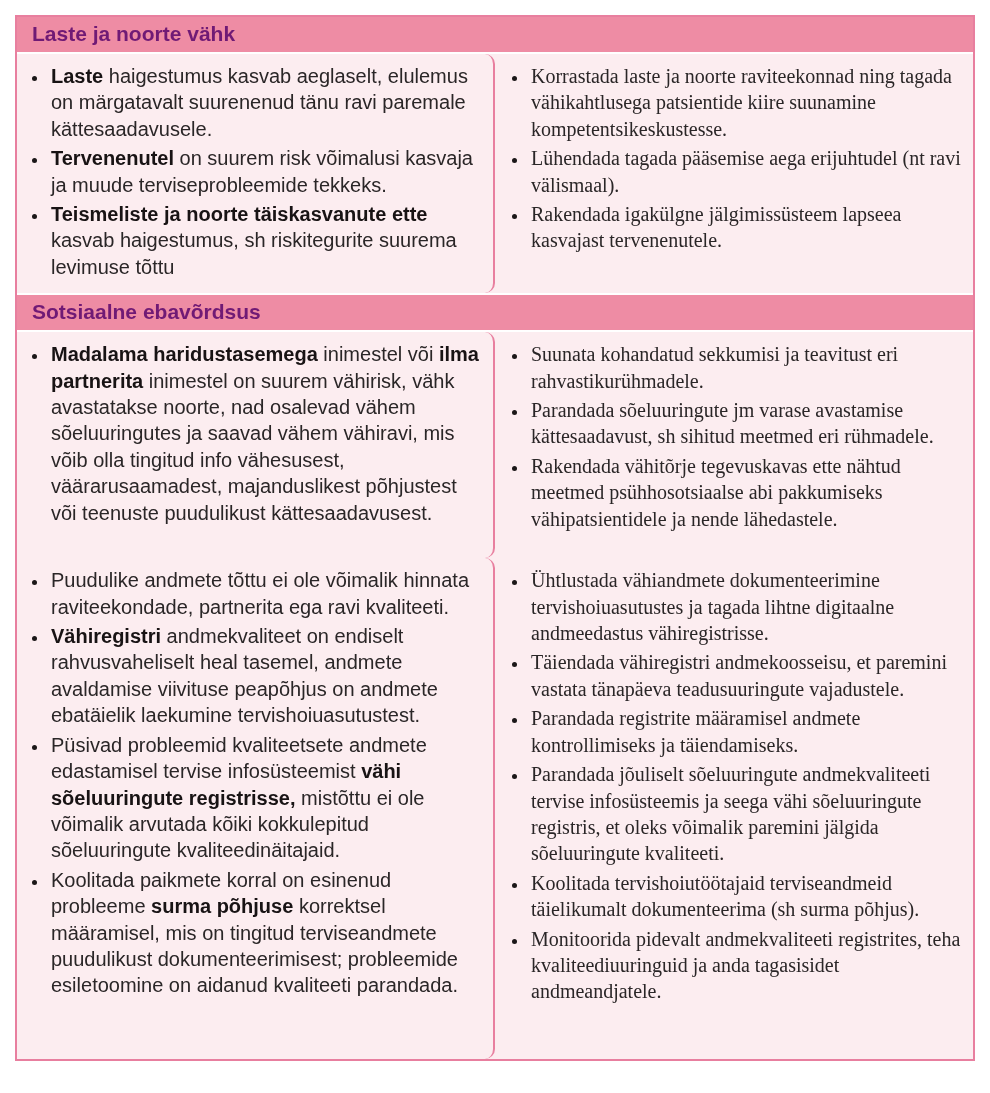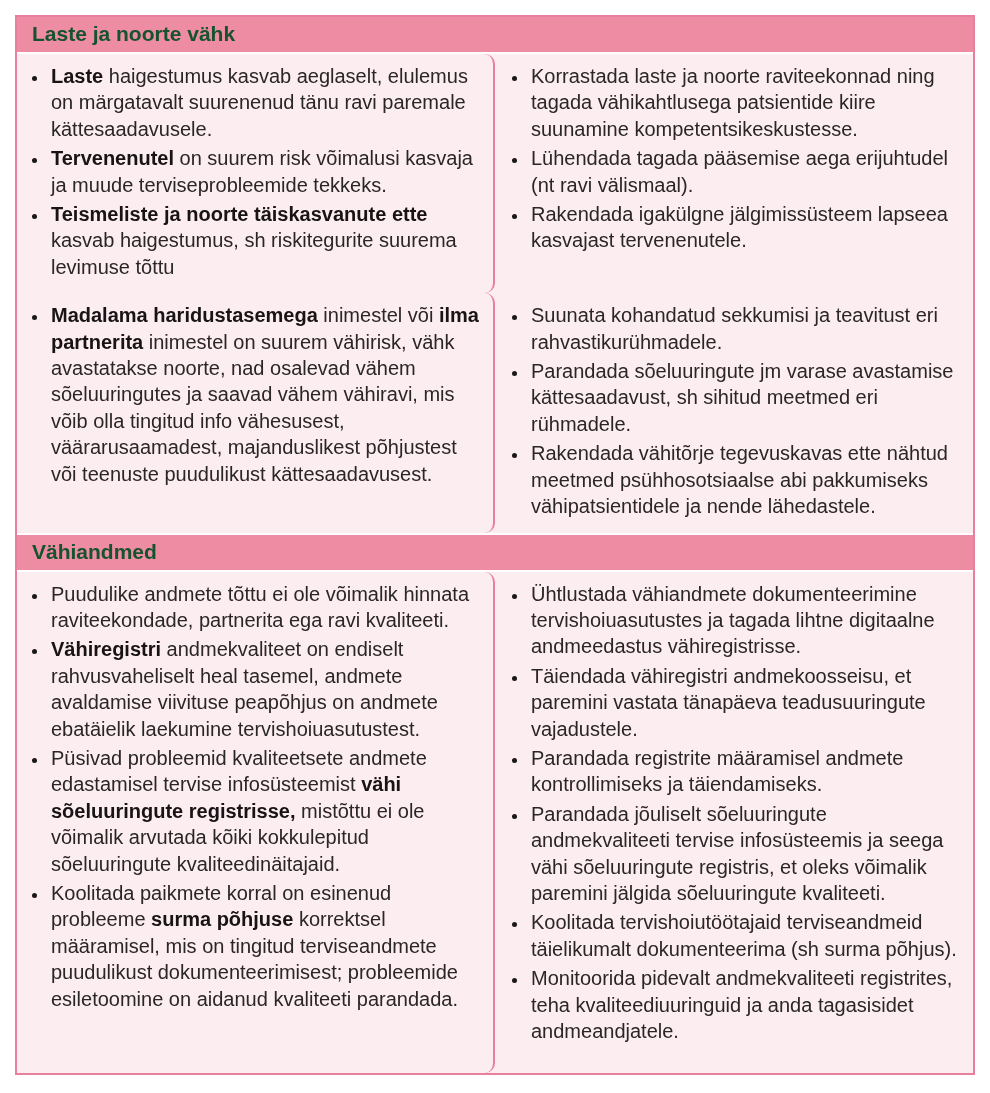--- a/index.html
+++ b/index.html
@@ -22,21 +22,21 @@
     border: 2px solid var(--border, #e87f9f);
     background: var(--body-bg, #fcedf0);
   }
   .sec { display: block; }
   .sec-header {
     background: var(--header-bg, #ee8ca4);
     padding: 4px 15px 5px 15px;
     font-size: 21px;
     line-height: 26px;
     font-weight: 700;
-    color: #14532d;
+    color: #701a75;
     border-bottom: 2px solid #ffffff;
   }
   .sec + .sec .sec-header {
     border-top: 2px solid #ffffff;
   }
   .sec-body {
     display: flex;
     align-items: stretch;
     background: var(--body-bg, #fcedf0);
   }
@@ -47,20 +47,21 @@
     flex: 1 1 50%;
     padding: 9px 10px 10px 6px;
     box-sizing: border-box;
     border-radius: 10px;
   }
   .cell-left {
     border-right: 2px solid var(--border, #e87f9f);
   }
   .cell-right {
     padding-left: 8px;
+    font-family: Liberation Serif, serif;
   }
   .cell ul {
     margin: 0;
     padding: 0 0 0 26px;
     list-style: disc;
   }
   .cell li {
     font-size: 20px;
     line-height: 26.4px;
     margin: 0 0 3px 0;
@@ -97,40 +98,40 @@
           <ul>
             <li><span>Korrastada laste ja noorte raviteekonnad ning tagada vähikahtlusega patsientide kiire suunamine kompetentsikeskustesse.</span></li>
             <li><span>Lühendada tagada pääsemise aega erijuhtudel (nt ravi välismaal).</span></li>
             <li><span>Rakendada igakülgne jälgimissüsteem lapseea kasvajast tervenenutele.</span></li>
           </ul>
         </div>
     </div>
   </section>
 
   <section class="sec">
+    <div class="sec-header">
+      <span>Sotsiaalne ebavõrdsus</span>
+    </div>
     <div class="sec-body">
       <div class="cell cell-left">
           <ul>
             <li><span class="b">Madalama haridustasemega</span><span> inimestel või </span><span class="b">ilma partnerita</span><span> inimestel on suurem vähirisk, vähk avastatakse noorte, nad osalevad vähem sõeluuringutes ja saavad vähem vähiravi, mis võib olla tingitud info vähesusest, väärarusaamadest, majanduslikest põhjustest või teenuste puudulikust kättesaadavusest.</span></li>
           </ul>
         </div>
       <div class="cell cell-right">
           <ul>
             <li><span>Suunata kohandatud sekkumisi ja teavitust eri rahvastikurühmadele.</span></li>
             <li><span>Parandada sõeluuringute jm varase avastamise kättesaadavust, sh sihitud meetmed eri rühmadele.</span></li>
             <li><span>Rakendada vähitõrje tegevuskavas ette nähtud meetmed psühhosotsiaalse abi pakkumiseks vähipatsientidele ja nende lähedastele.</span></li>
           </ul>
         </div>
     </div>
   </section>
 
   <section class="sec">
-    <div class="sec-header">
-      <span>Vähiandmed</span>
-    </div>
     <div class="sec-body">
       <div class="cell cell-left">
           <ul>
             <li><span>Puudulike andmete tõttu ei ole võimalik hinnata raviteekondade, partnerita ega ravi kvaliteeti.</span></li>
             <li><span class="b">Vähiregistri</span><span> andmekvaliteet on endiselt rahvusvaheliselt heal tasemel, andmete avaldamise viivituse peapõhjus on andmete ebatäielik laekumine tervishoiuasutustest.</span></li>
             <li><span>Püsivad probleemid kvaliteetsete andmete edastamisel tervise infosüsteemist </span><span class="b">vähi sõeluuringute registrisse,</span><span> mistõttu ei ole võimalik arvutada kõiki kokkulepitud sõeluuringute kvaliteedinäitajaid.</span></li>
             <li><span>Koolitada paikmete korral on esinenud probleeme </span><span class="b">surma põhjuse</span><span> korrektsel määramisel, mis on tingitud terviseandmete puudulikust dokumenteerimisest; probleemide esiletoomine on aidanud kvaliteeti parandada.</span></li>
           </ul>
         </div>
       <div class="cell cell-right">

